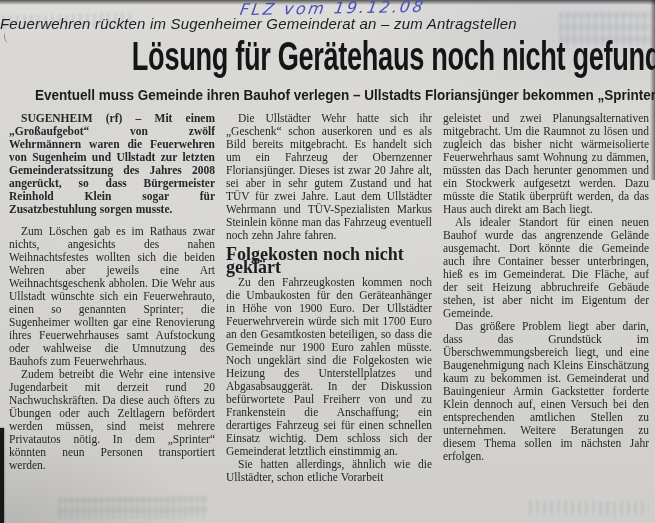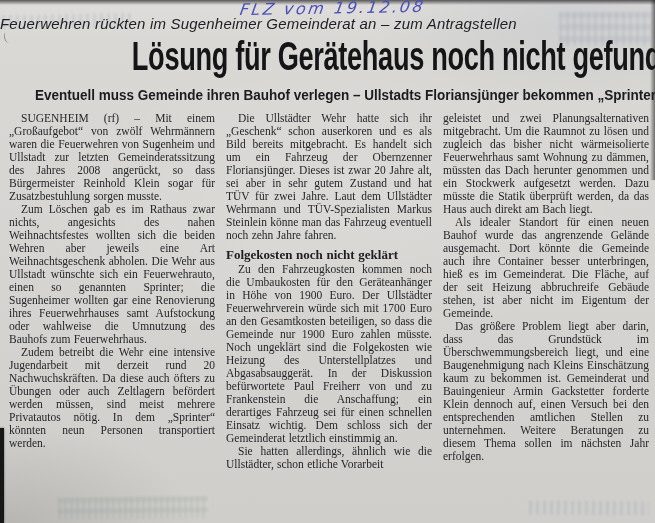--- a/index.html
+++ b/index.html
@@ -60,23 +60,23 @@
     font-size:15px;color:#1b1b20;}
 
   .columns{
     position:absolute;top:112px;left:9px;width:640px;height:408px;
     display:flex;gap:11px;overflow:hidden;
   }
   .col{flex:1 1 0;overflow:hidden;color:#26262b;
     font-size:11.5px;line-height:13px;
     text-align:justify;hyphens:auto;-webkit-hyphens:auto;word-spacing:.4px;}
   .para{margin:0;text-indent:12px;}
-  .para.lead{font-weight:normal;}
+  .para.lead{font-weight:bold;margin-bottom:9px;}
   .para.cont{text-indent:0;}
-  .col-subhead{margin:6px 0 2px;font-size:13px;font-weight:bold;color:#1d1d22;
+  .col-subhead{margin:6px 0 2px;font-size:18px;font-weight:bold;color:#1d1d22;
     text-align:left;text-indent:0;}
 </style>
 </head>
 <body>
 
 <div class="page">
 
   <div class="edge-top"></div>
   <div class="edge-right"></div>
   <div class="edge-left-bar"></div>

